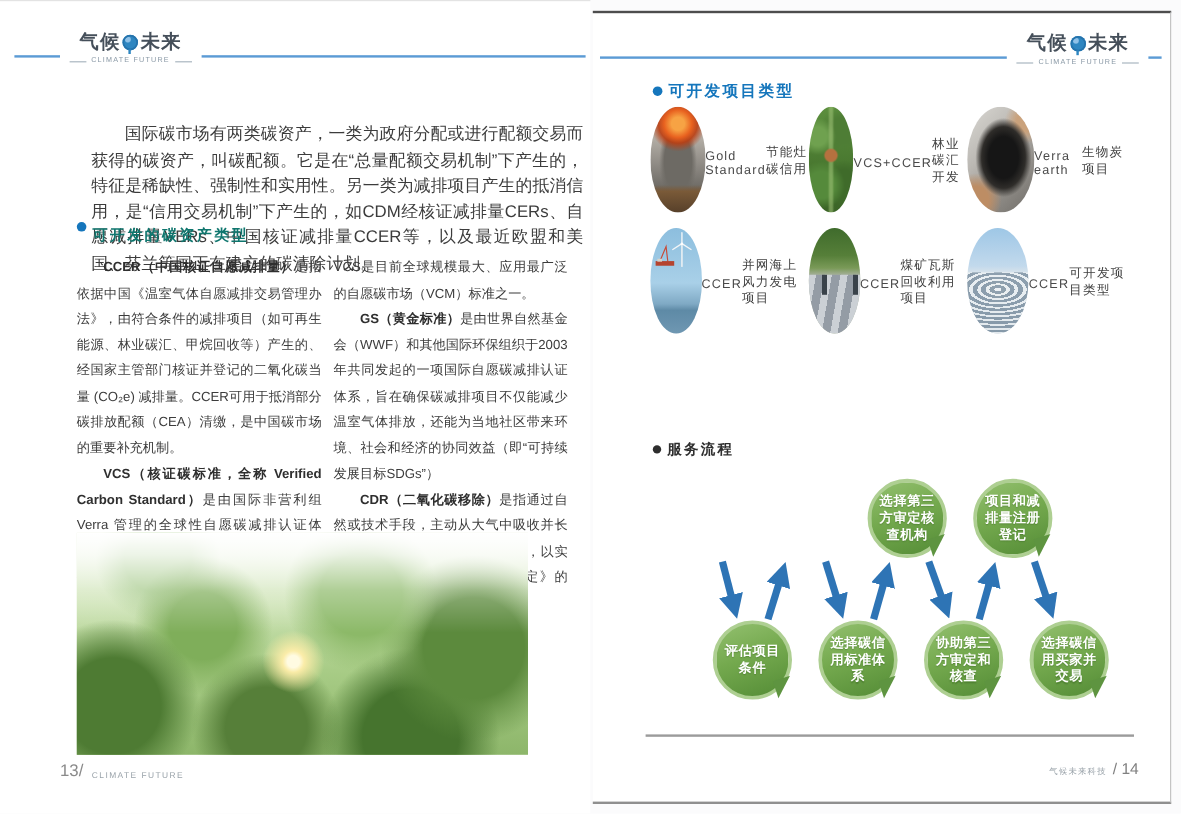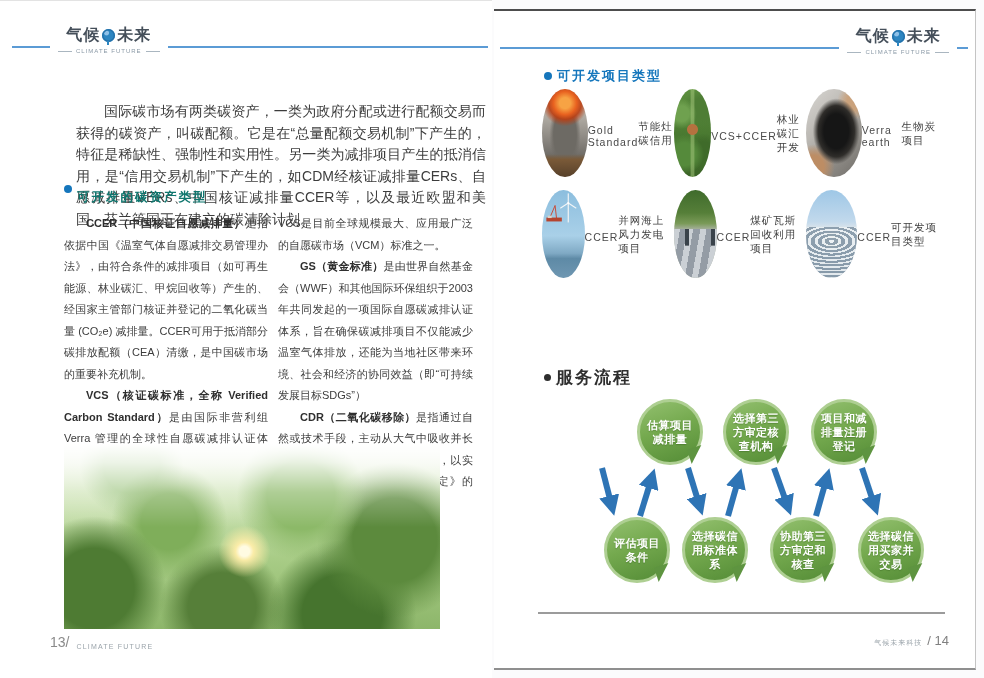--- a/index.html
+++ b/index.html
@@ -57,21 +57,21 @@
   .canopy::after { content:''; position:absolute; inset:0;
     background:linear-gradient(180deg, #ffffff 0%, rgba(255,255,255,0.8) 10%, rgba(255,255,255,0.3) 26%, rgba(255,255,255,0) 45%); }
   .footer-l { position:absolute; left:50px; top:633px; display:flex; align-items:flex-end; gap:7px; }
   .footer-l .pg { font-size:14px; color:#8a8a8a; }
   .footer-l .br { font-size:7px; color:#9aa3aa; letter-spacing:1.2px; }
   
   .rsec { position:absolute; display:flex; align-items:center; gap:5px; font-weight:700; }
   .rsec .dot { width:8px; height:8px; border-radius:50%; }
   .rsec1 { left:50px; top:56px; color:#1576bc; font-size:13px; letter-spacing:2px; }
   .rsec1 .dot { background:#1576bc; }
-  .rsec2 { left:50px; top:355px; color:#2e2e2e; font-size:17px; letter-spacing:2px; }
+  .rsec2 { left:50px; top:355px; color:#2e2e2e; font-size:12px; letter-spacing:2px; }
   .rsec2 .dot { width:7px; height:7px; background:#2e2e2e; }
   .projects { position:absolute; left:48px; top:78px; width:396px;
     display:grid; grid-template-columns:repeat(3,1fr); row-gap:13px; justify-items:center; }
   .pcell { display:flex; flex-direction:row; align-items:center; width:132px; }
   .photo { width:88px; height:88px; border-radius:50%; position:relative; overflow:hidden; }
   .pname { margin-top:6px; font-size:10.5px; color:#4a4a4a; letter-spacing:1px; }
   .pdesc { margin-top:2px; font-size:10.5px; color:#3f3f3f; letter-spacing:1px; }
   .ph-cookstove { background:
       radial-gradient(circle at 50% 16%, #f7a344 0 7%, #e8611f 15%, rgba(186,62,18,0.9) 21%, rgba(186,62,18,0) 30%),
       linear-gradient(180deg, rgba(0,0,0,0) 74%, #7a5a38 80%, #57402a 100%),
@@ -237,30 +237,27 @@
       <line x1="108" y1="457" x2="118" y2="496"></line>
       <line x1="146" y1="505" x2="158" y2="466"></line>
       <line x1="194" y1="457" x2="206" y2="496"></line>
       <line x1="234" y1="505" x2="245" y2="466"></line>
       <line x1="280" y1="457" x2="294" y2="496"></line>
       <line x1="322" y1="505" x2="333" y2="466"></line>
       <line x1="368" y1="457" x2="381" y2="496"></line>
     </g>
   </svg>
 
-  <div class="fc" style="left:143px; top:388px;">
-      <span>估算项目减排量</span>
-    </div>
   <div class="fc" style="left:229px; top:388px;">
       <span>选择第三方审定核查机构</span>
     </div>
   <div class="fc" style="left:317px; top:388px;align-items:center;">
       <span>项目和减排量注册登记</span>
     </div>
-  <div class="fc" style="left:110px; top:506px;">
+  <div class="fc" style="left:100px; top:506px;">
       <span>评估项目条件</span>
     </div>
   <div class="fc" style="left:188px; top:506px;">
       <span>选择碳信用标准体系</span>
     </div>
   <div class="fc" style="left:276px; top:506px;">
       <span>协助第三方审定和核查</span>
     </div>
   <div class="fc" style="left:364px; top:506px;">
       <span>选择碳信用买家并交易</span>

